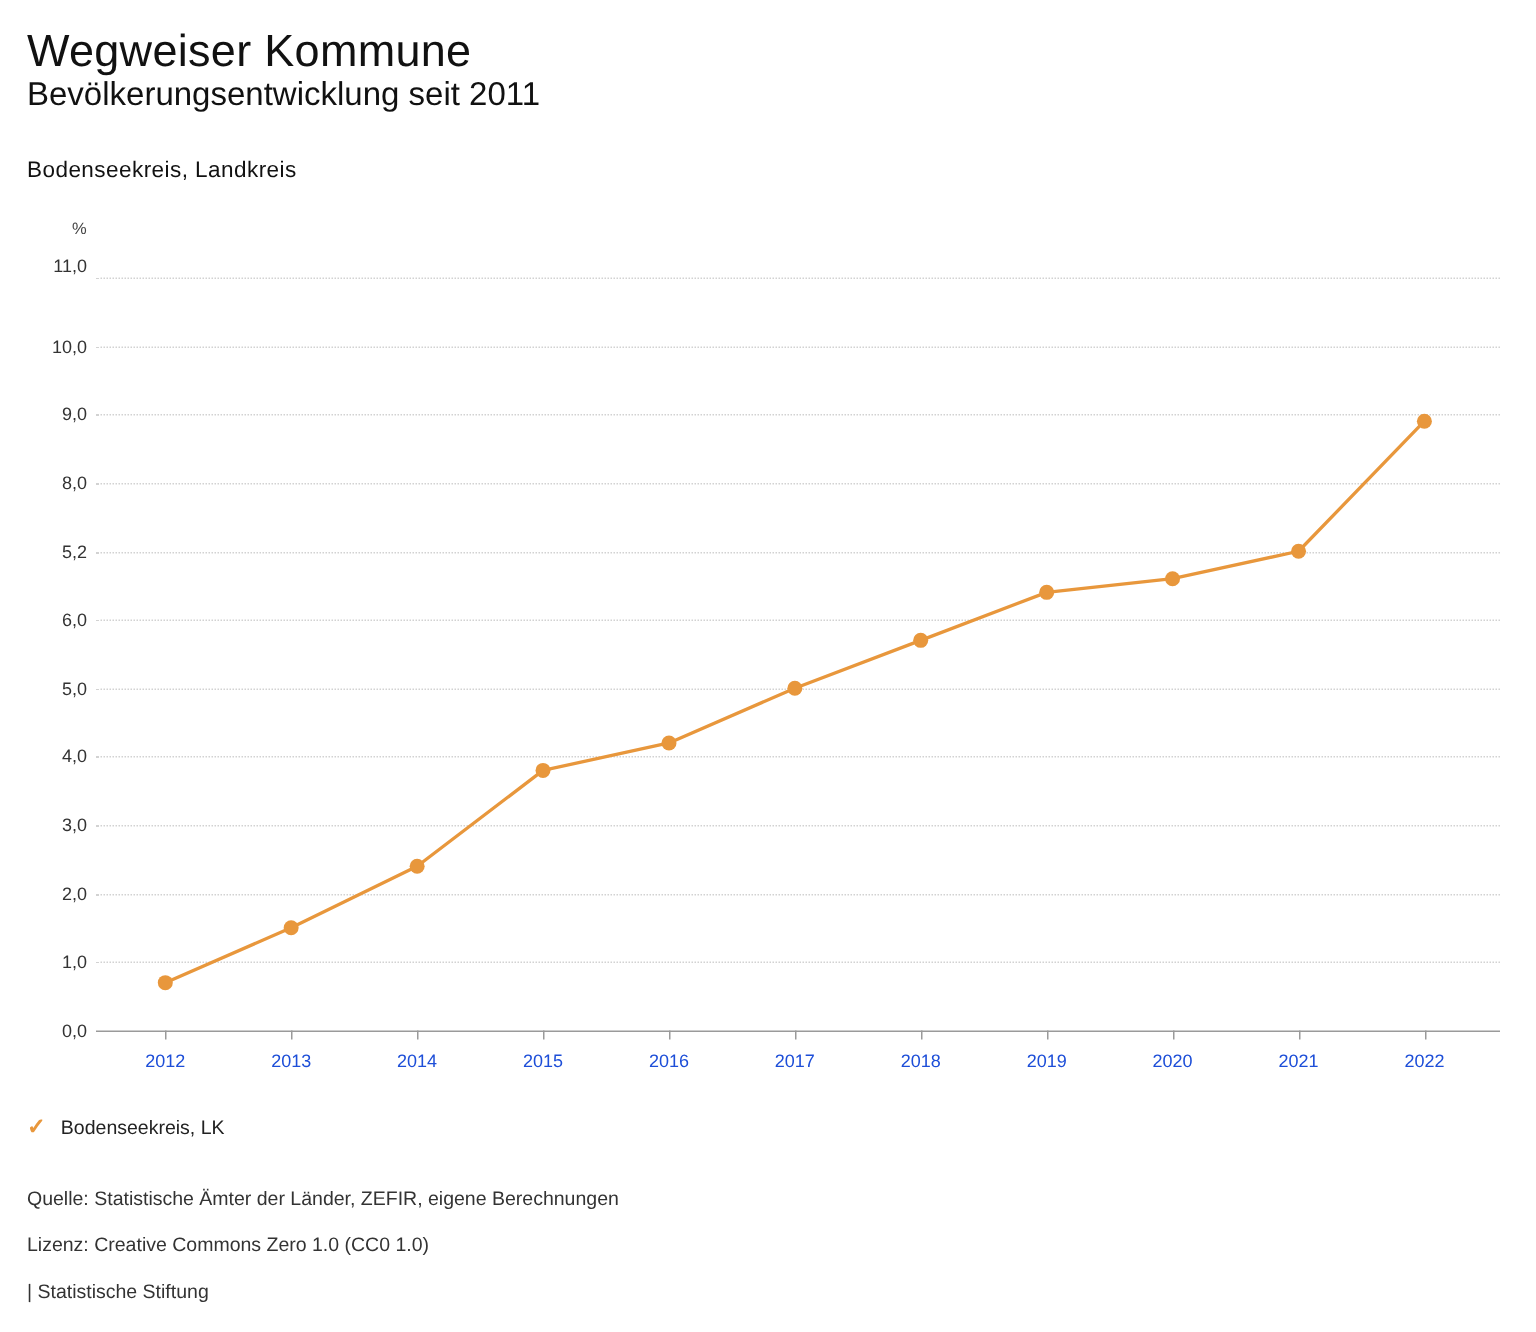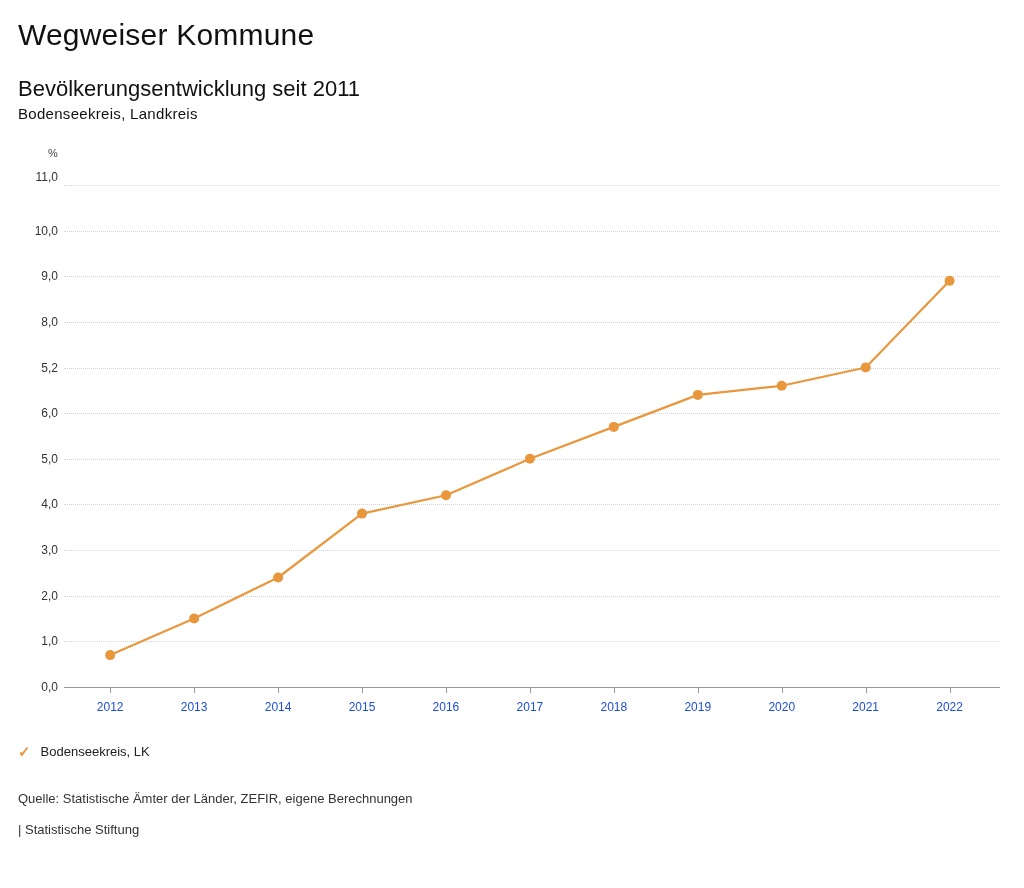--- a/index.html
+++ b/index.html
@@ -28,21 +28,21 @@
     top: 18px;
     font-size: 30px;
     font-weight: 400;
     letter-spacing: 0.2px;
     color: #111111;
     white-space: nowrap;
   }
   .subtitle {
     position: absolute;
     left: 18px;
-    top: 76px;
+    top: 50px;
     font-size: 22px;
     font-weight: 400;
     color: #111111;
     white-space: nowrap;
   }
   .region {
     position: absolute;
     left: 18px;
     top: 105px;
     font-size: 15px;
@@ -225,16 +225,17 @@
     </svg>
   </div>
 
   <div class="legend">
     <span class="legend-check">✓</span>
     <span>Bodenseekreis, LK</span>
   </div>
 
   <div class="footnotes">
     <div class="footnote">Quelle: Statistische Ämter der Länder, ZEFIR, eigene Berechnungen</div>
+    <div class="footnote">Lizenz: Creative Commons Zero 1.0 (CC0 1.0)</div>
     <div class="footnote">| Statistische Stiftung</div>
   </div>
 
 </div>
 
 </body></html>

